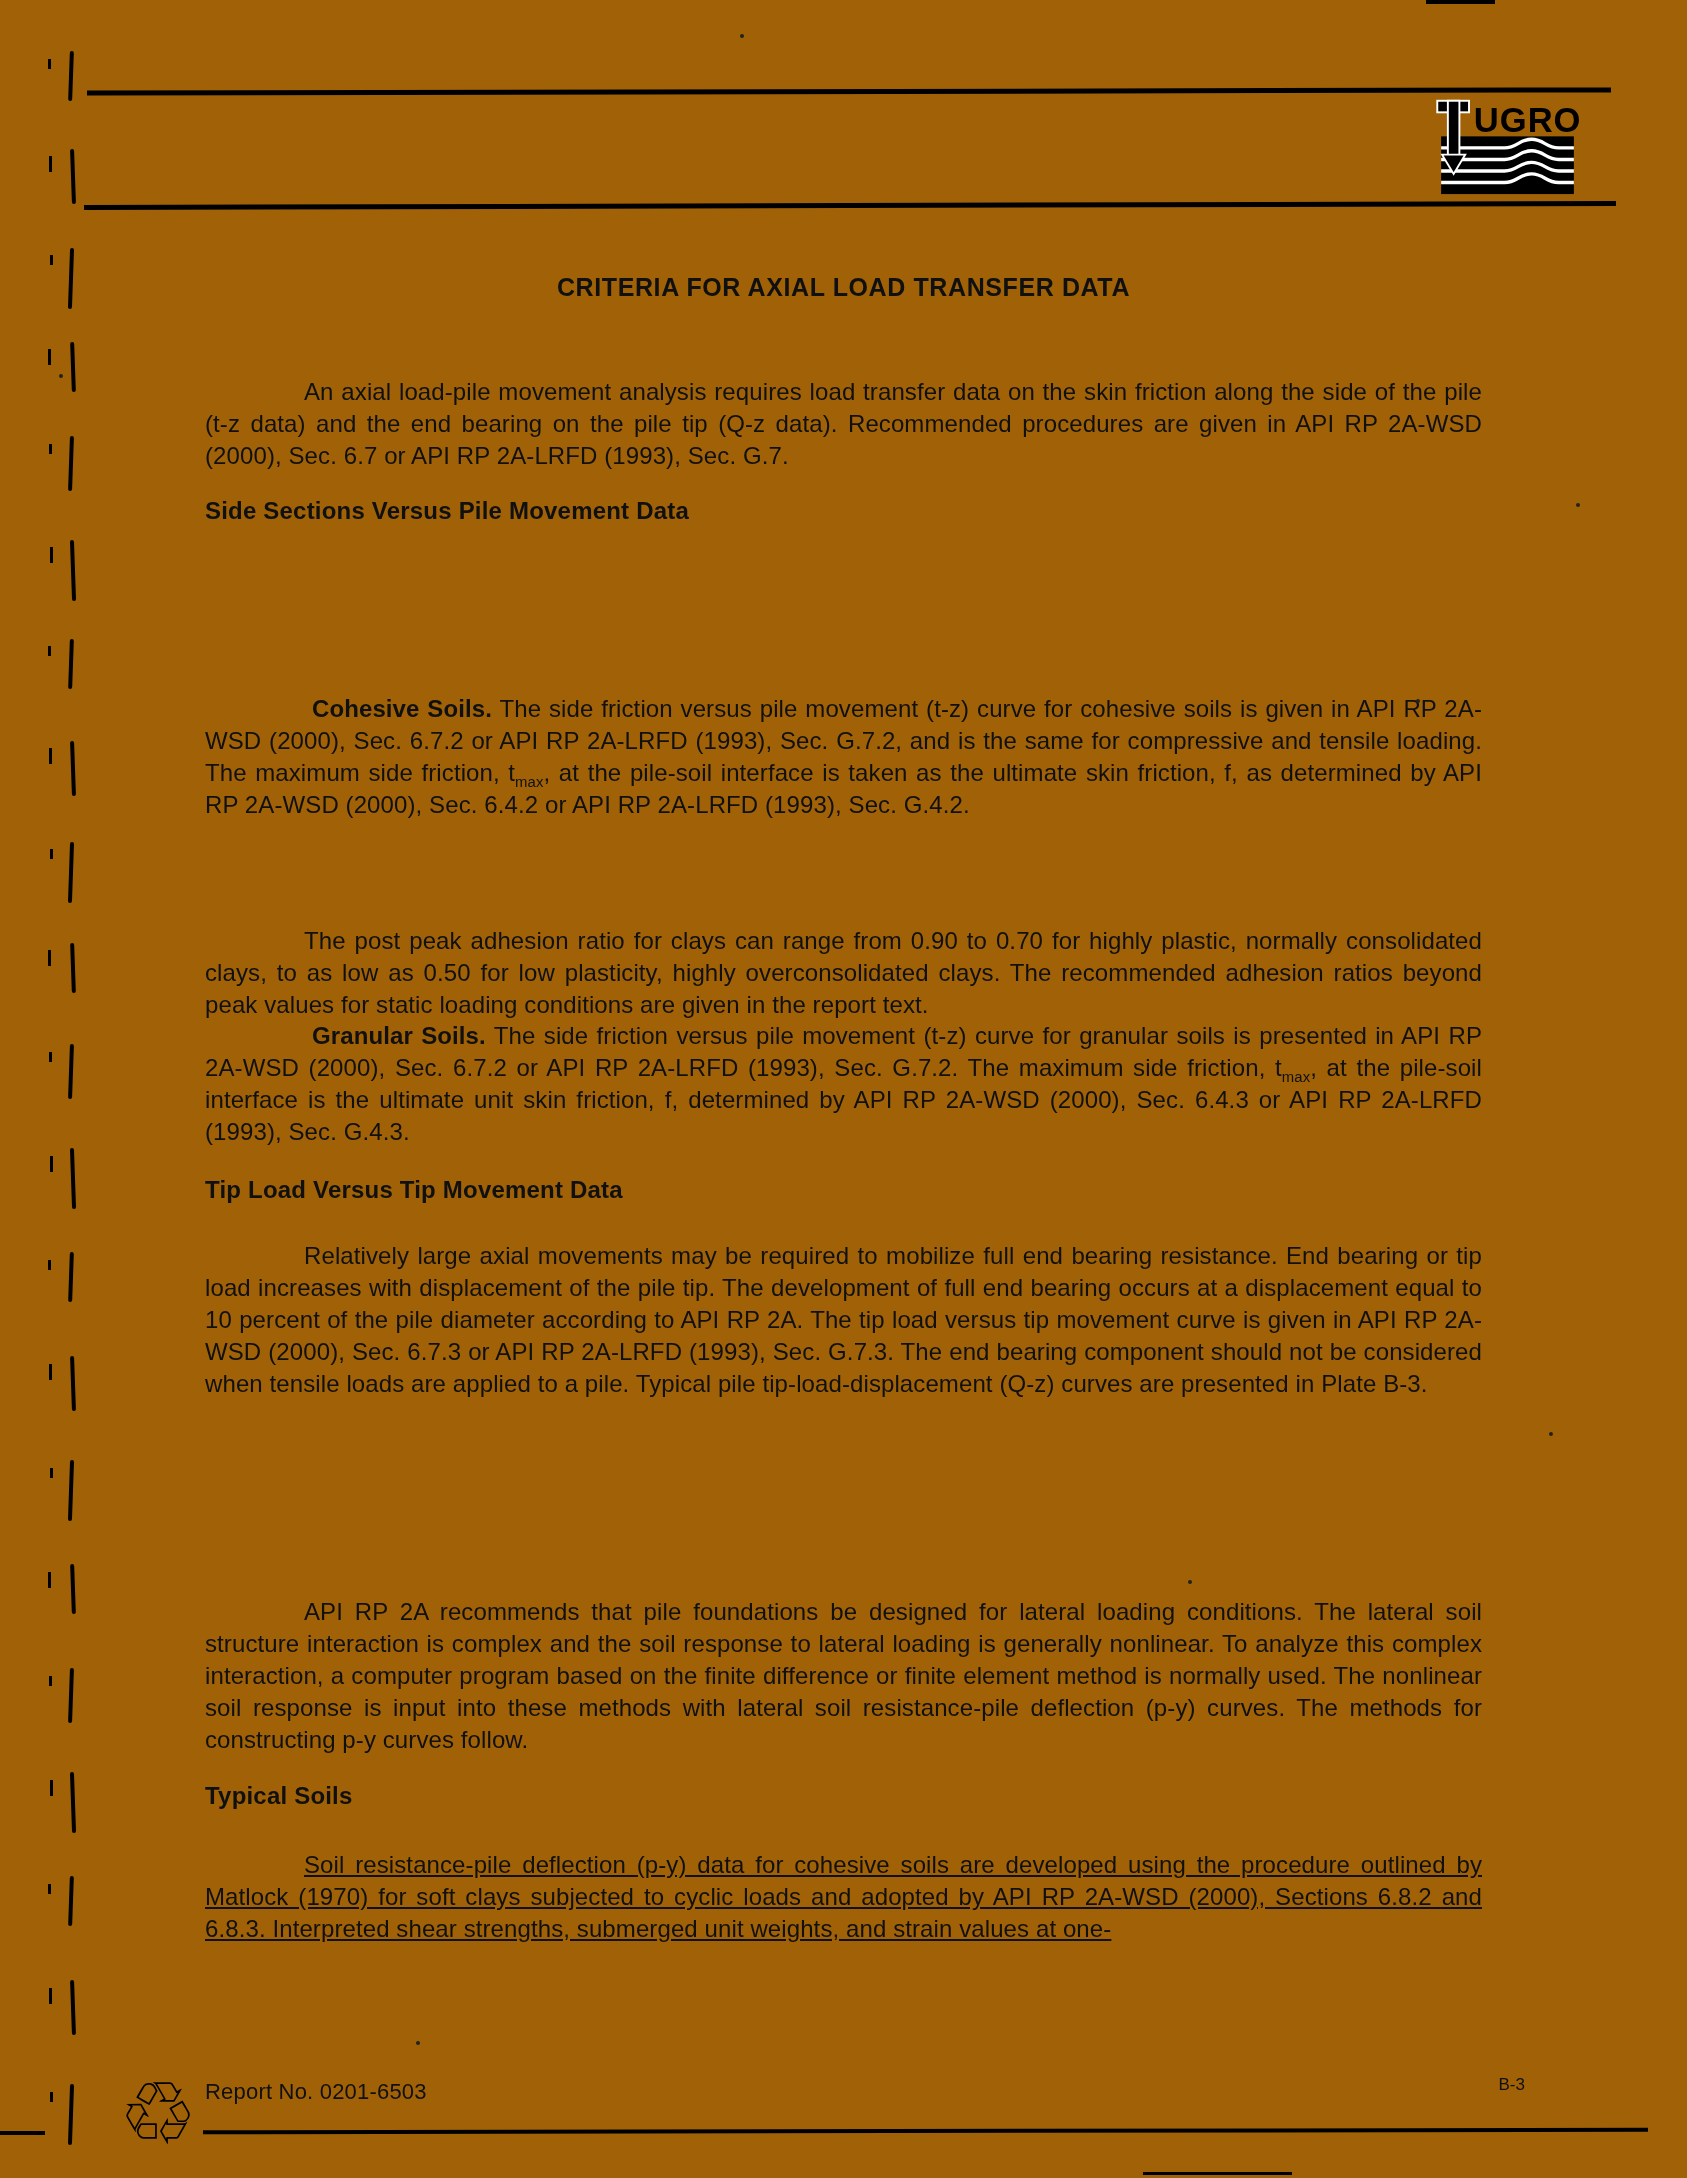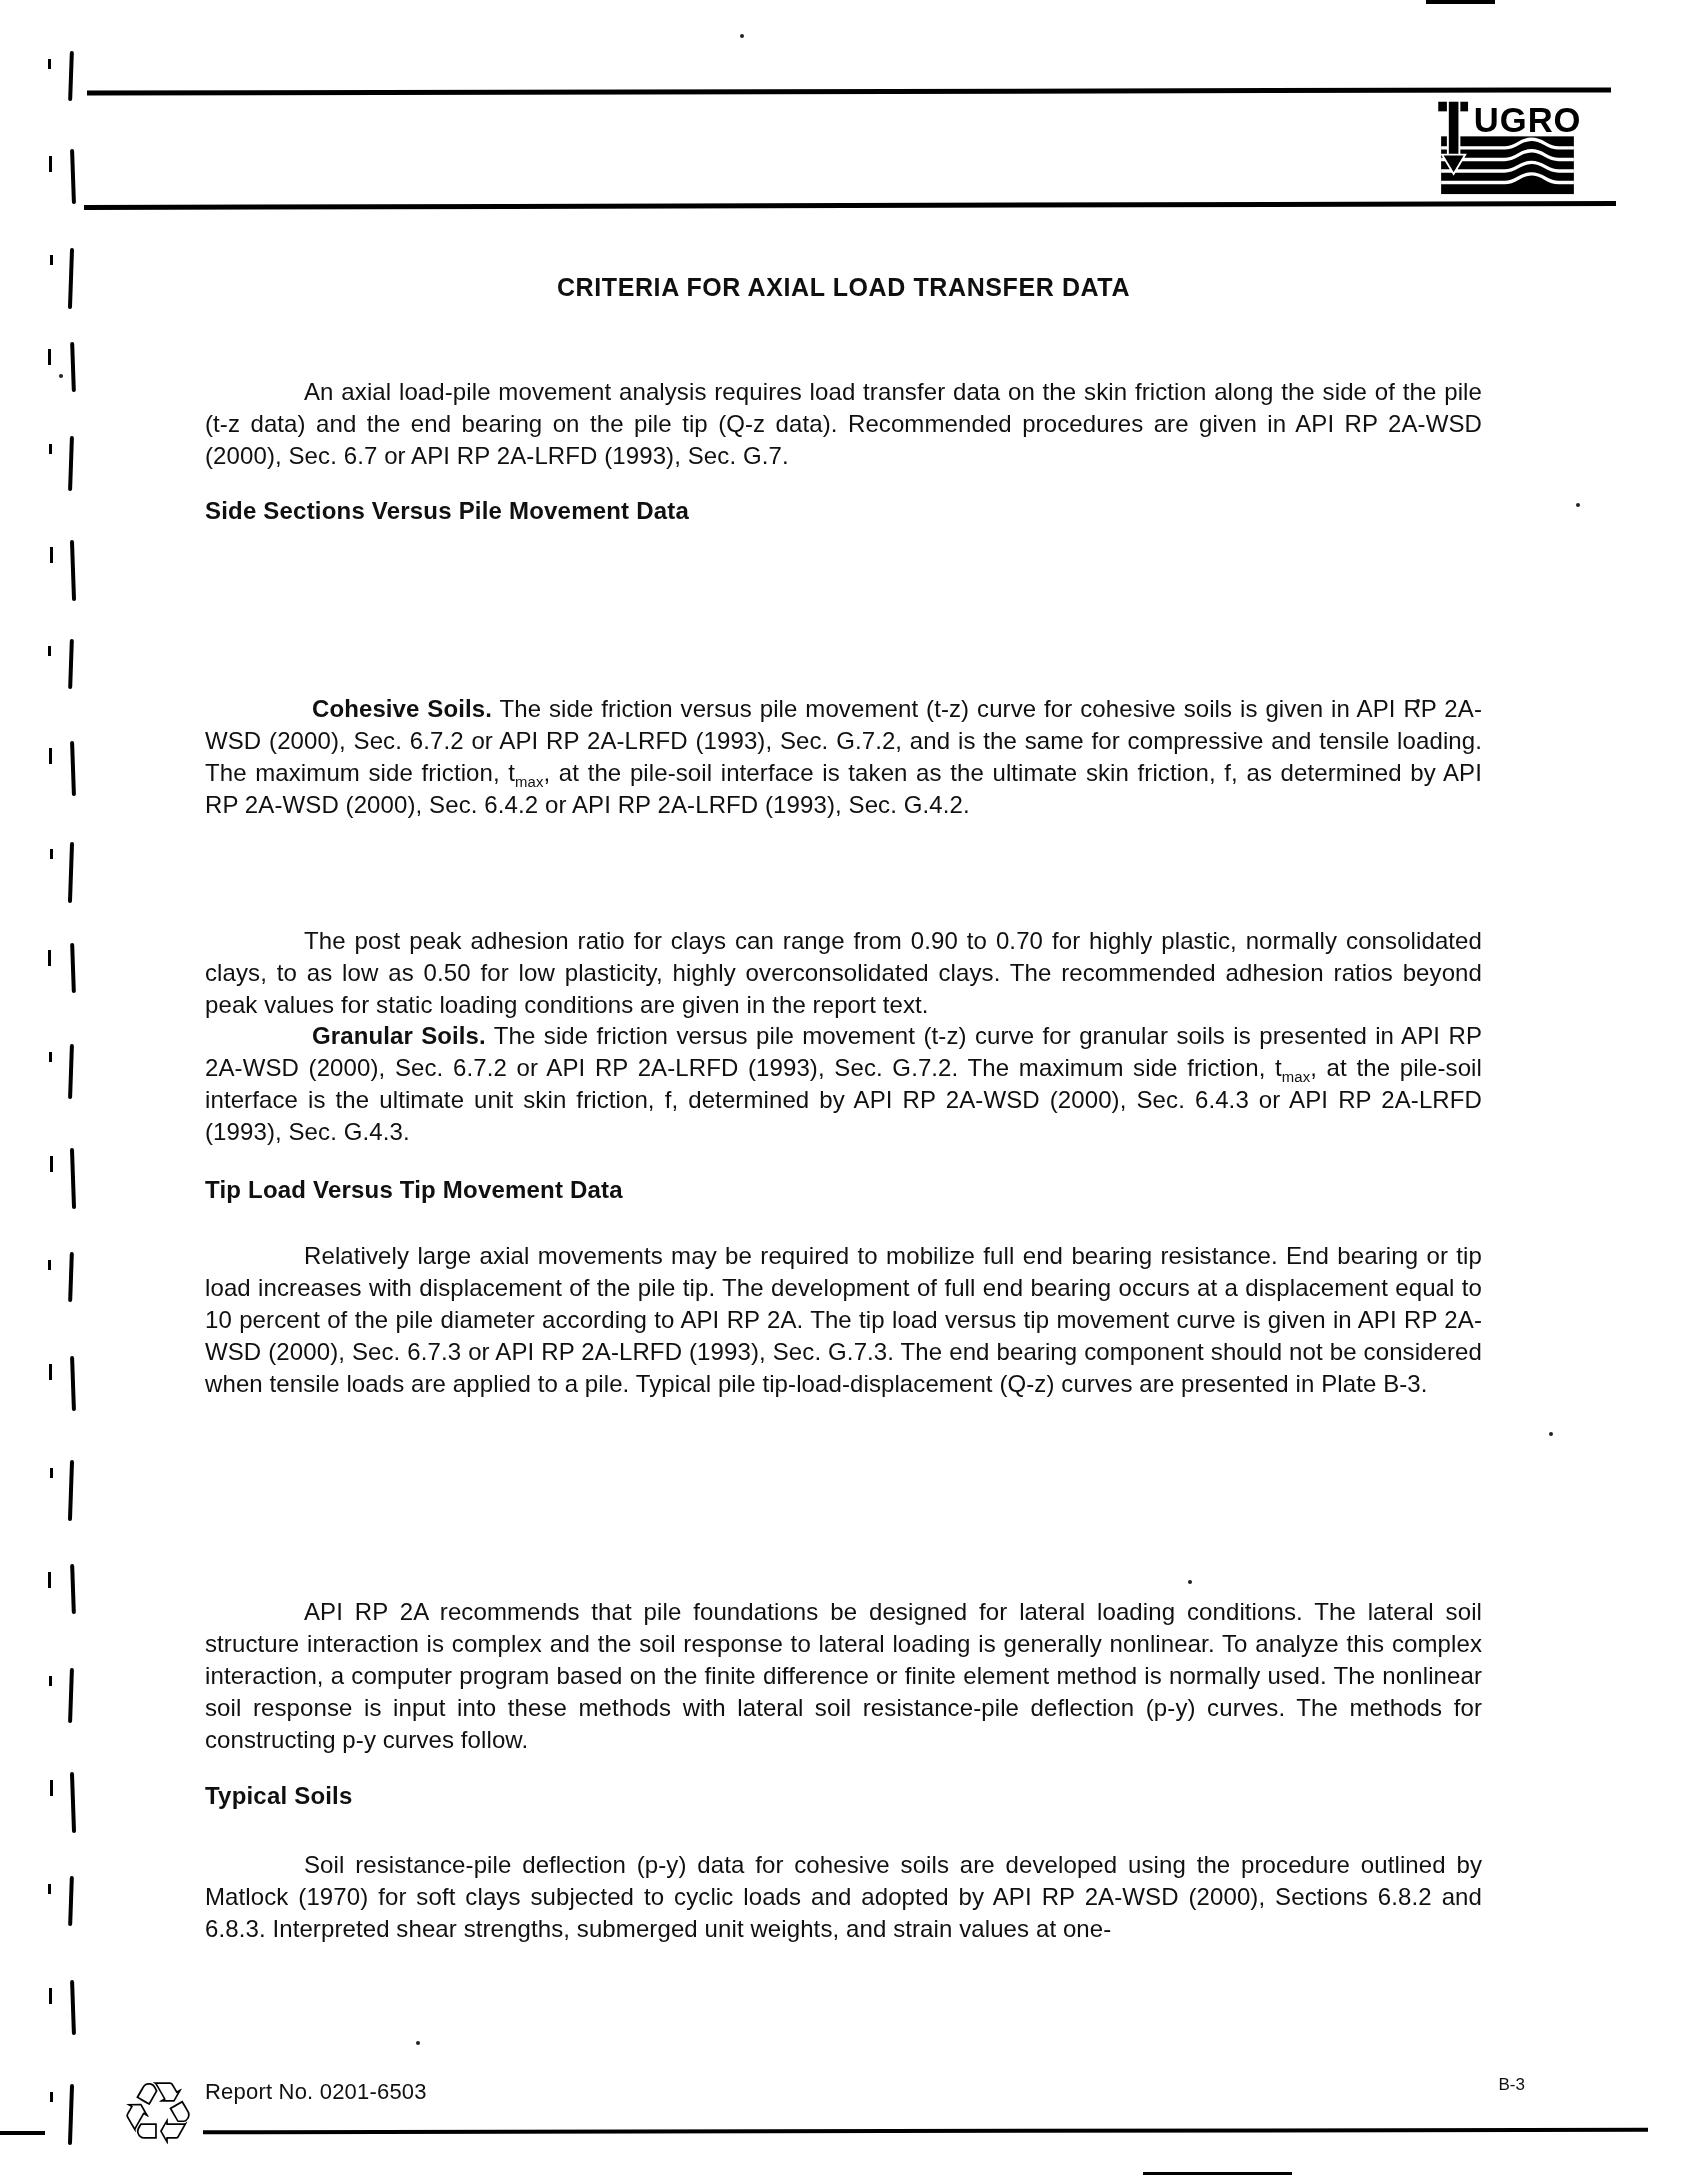--- a/index.html
+++ b/index.html
@@ -1,19 +1,19 @@
 <!DOCTYPE html>
 <html><head>
 <meta charset="utf-8">
 <style>
   html,body{margin:0;padding:0;background:#e8e8e8;}
   .page{
     position:relative;
     width:1687px;height:2178px;
-    background:#ffffff;
+    background:#a16207;
     font-family:"Liberation Sans", sans-serif;
     color:#101010;
     overflow:hidden;
   }
   .rule{position:absolute;background:#000;}
   .para{
     position:absolute;left:205px;width:1277px;margin:0;
     font-size:24px;line-height:32px;text-align:justify;
     text-indent:99px;letter-spacing:0.1px;
   }
@@ -88,21 +88,21 @@
 
   <h2 class="heading" style="top:1176px;">Tip Load Versus Tip Movement Data</h2>
 
   <p class="para" style="top:1240px;">Relatively large axial movements may be required to mobilize full end bearing resistance.  End bearing or tip load increases with displacement of the pile tip.  The development of full end bearing occurs at a displacement equal to 10 percent of the pile diameter according to API RP 2A.  The tip load versus tip movement curve is given in API RP 2A-WSD (2000), Sec. 6.7.3 or API RP 2A-LRFD (1993), Sec. G.7.3. The end bearing component should not be considered when tensile loads are applied to a pile.  Typical pile tip-load-displacement (Q-z) curves are presented in Plate B-3.</p>
 
 
   <p class="para" style="top:1596px;">API RP 2A recommends that pile foundations be designed for lateral loading conditions.  The lateral soil structure interaction is complex and the soil response to lateral loading is generally nonlinear.  To analyze this complex interaction, a computer program based on the finite difference or finite element method is normally used.  The nonlinear soil response is input into these methods with lateral soil resistance-pile deflection (p-y) curves.  The methods for constructing p-y curves follow.</p>
 
   <h2 class="heading" style="top:1782px;">Typical Soils</h2>
 
-  <p class="para" style="top:1849px;">Soil resistance-pile deflection (p-y) data for cohesive soils are developed using the procedure outlined by Matlock (1970) for soft clays subjected to cyclic loads and adopted by API RP 2A-WSD (2000), Sections 6.8.2 and 6.8.3.  Interpreted shear strengths, submerged unit weights, and strain values at one-</p>
+  <p class="para" style="top:1849px;text-decoration:underline;">Soil resistance-pile deflection (p-y) data for cohesive soils are developed using the procedure outlined by Matlock (1970) for soft clays subjected to cyclic loads and adopted by API RP 2A-WSD (2000), Sections 6.8.2 and 6.8.3.  Interpreted shear strengths, submerged unit weights, and strain values at one-</p>
 
   <p class="footer-report">Report No. 0201-6503</p>
   <p class="footer-page">B-3</p>
   <span class="recycle">♲</span>
 
   <div class="rule" style="left:0;top:2131px;width:45px;height:4px;"></div>
   <div class="rule" style="left:203px;top:2129px;width:1445px;height:4px;transform:rotate(-0.1deg);"></div>
   <div class="rule" style="left:1143px;top:2172px;width:149px;height:3px;"></div>
 
   <div class="artifact" style="left:1426px;top:0;width:69px;height:4px;"></div>

